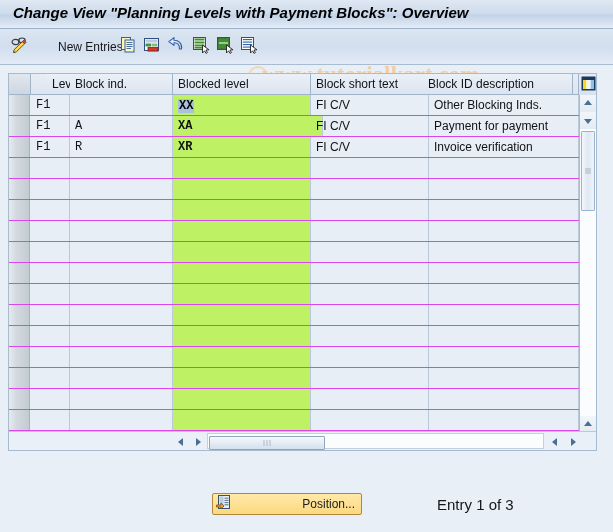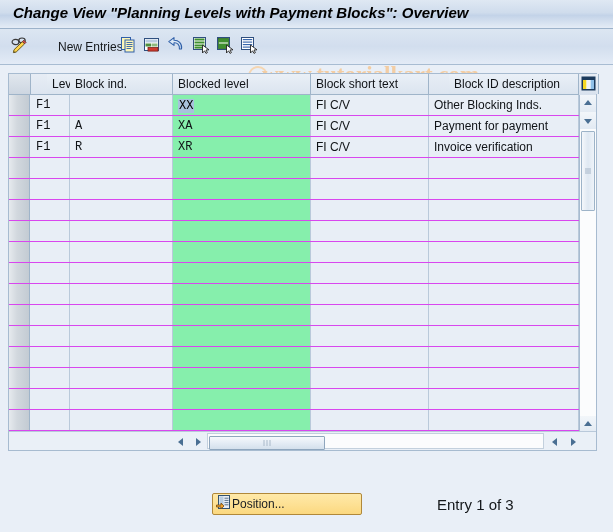--- a/index.html
+++ b/index.html
@@ -133,22 +133,23 @@
     font-family: "Liberation Sans", sans-serif;
   }
   .rowsel {
     position: absolute; left: 0; top: 0;
     width: 21px; height: 20px;
     background: linear-gradient(to right, #e6eaee 0%, #d2d8de 40%, #c3cbd3 100%);
     border-right: 1px solid #9fb4c9;
     box-sizing: border-box;
   }
   .cell.input {
-    background: #86efac;
+    background: #bef264;
     border-right: 1px solid #b9c9da;
+    font-weight: bold;
   }
   .cell .hl {
     background: #a8c2dd;
     color: #000;
     padding: 0 1px;
   }
   .mono { font-family: "Liberation Mono", monospace; font-size: 12px; }
 
   
   .vscroll {
@@ -245,21 +246,21 @@
     left: 212px; top: 41px;
     width: 150px; height: 22px;
     background: linear-gradient(to bottom, #ffe9a8 0%, #fde195 50%, #fbd87f 100%);
     border: 1px solid #b0883a;
     border-radius: 2px;
     box-sizing: border-box;
     display: flex; align-items: center;
     cursor: pointer;
   }
   .posbtn .lbl {
-    flex: 1; text-align: left;
+    flex: 1; text-align: right;
     font-size: 12px; color: #1a1d21;
     padding-right: 6px;
   }
   .entrytxt {
     position: absolute;
     left: 437px; top: 44px;
     font-size: 15px;
     color: #14171a;
     white-space: nowrap;
   }
@@ -376,21 +377,21 @@
   </div>
 
   <div class="tableframe">
 
     <div class="thead">
       <div class="th sel" style="left:0; width:22px;"></div>
       <div class="th" style="left:38px;  width:39px;">Level</div>
       <div class="th" style="left:61px;  width:103px;">Block ind.</div>
       <div class="th" style="left:164px; width:138px;">Blocked level</div>
       <div class="th" style="left:302px; width:118px;">Block short text</div>
-      <div class="th" style="left:440px; width:150px;">Block ID description</div>
+      <div class="th" style="left:414px; width:150px;">Block ID description</div>
 
       <div class="colcfg">
         <span class="icon" style="display:block;margin:2px 0 0 2px;">
           <svg width="15" height="15" viewBox="0 0 15 15">
             <rect x="0.5" y="0.5" width="14" height="14" fill="#1b3a5c"></rect>
             <rect x="2" y="2" width="11" height="11" fill="#ffffff"></rect>
             <rect x="2" y="2" width="3.4" height="11" fill="#f5d823"></rect>
             <rect x="5.8" y="2" width="3.4" height="11" fill="#eef3f8"></rect>
             <rect x="9.6" y="2" width="3.4" height="11" fill="#8fc0e8"></rect>
             <rect x="2" y="2" width="11" height="2" fill="#1b3a5c"></rect>
@@ -405,21 +406,21 @@
           <div class="cell mono" style="left: 22px; width: 39px;">F1</div>
           <div class="cell" style="left: 61px; width: 103px;"></div>
           <div class="cell input" style="left: 164px; width: 138px;"><span class="hl mono">XX</span></div>
           <div class="cell" style="left: 302px; width: 118px;">FI C/V</div>
           <div class="cell" style="left: 420px; width: 150px;">Other Blocking Inds.</div>
         </div>
         <div class="row" style="top: 21px;">
           <div class="rowsel"></div>
           <div class="cell mono" style="left: 22px; width: 39px;">F1</div>
           <div class="cell mono" style="left: 61px; width: 103px;">A</div>
-          <div class="cell input mono" style="left: 164px; width: 138px;">XA</div>
+          <div class="cell input mono" style="left: 164px; width: 150px;">XA</div>
           <div class="cell" style="left: 302px; width: 118px;">FI C/V</div>
           <div class="cell" style="left: 420px; width: 150px;">Payment for payment</div>
         </div>
         <div class="row" style="top: 42px;">
           <div class="rowsel"></div>
           <div class="cell mono" style="left: 22px; width: 39px;">F1</div>
           <div class="cell mono" style="left: 61px; width: 103px;">R</div>
           <div class="cell input mono" style="left: 164px; width: 138px;">XR</div>
           <div class="cell" style="left: 302px; width: 118px;">FI C/V</div>
           <div class="cell" style="left: 420px; width: 150px;">Invoice verification</div>

